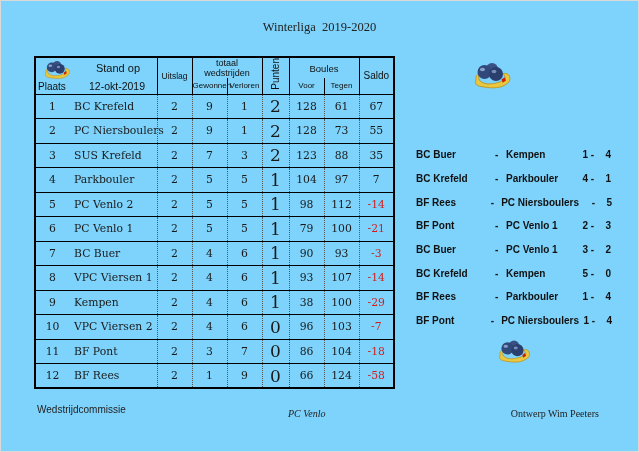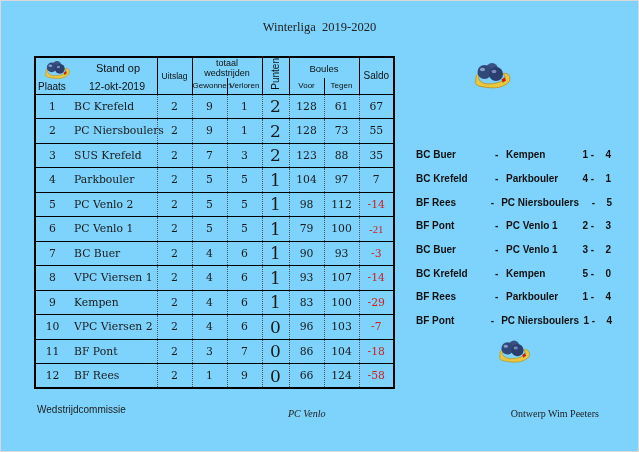--- a/index.html
+++ b/index.html
@@ -183,21 +183,21 @@
 
           <tr>
             <td class="c-plaats">6</td>
             <td class="c-team">PC Venlo 1</td>
             <td>2</td>
             <td>5</td>
             <td>5</td>
             <td class="c-punten">1</td>
             <td>79</td>
             <td>100</td>
-            <td class="c-saldo" style="color: rgb(207, 32, 32); font-family: Liberation Serif, serif;">-21</td>
+            <td class="c-saldo" style="color: rgb(207, 32, 32);">-21</td>
           </tr>
 
           <tr>
             <td class="c-plaats">7</td>
             <td class="c-team">BC Buer</td>
             <td>2</td>
             <td>4</td>
             <td>6</td>
             <td class="c-punten">1</td>
             <td>90</td>
@@ -217,21 +217,21 @@
             <td class="c-saldo" style="color: rgb(207, 32, 32);">-14</td>
           </tr>
 
           <tr>
             <td class="c-plaats">9</td>
             <td class="c-team">Kempen</td>
             <td>2</td>
             <td>4</td>
             <td>6</td>
             <td class="c-punten">1</td>
-            <td>83</td>
+            <td>38</td>
             <td>100</td>
             <td class="c-saldo" style="color: rgb(207, 32, 32);">-29</td>
           </tr>
 
           <tr>
             <td class="c-plaats">10</td>
             <td class="c-team">VPC Viersen 2</td>
             <td>2</td>
             <td>4</td>
             <td>6</td>

